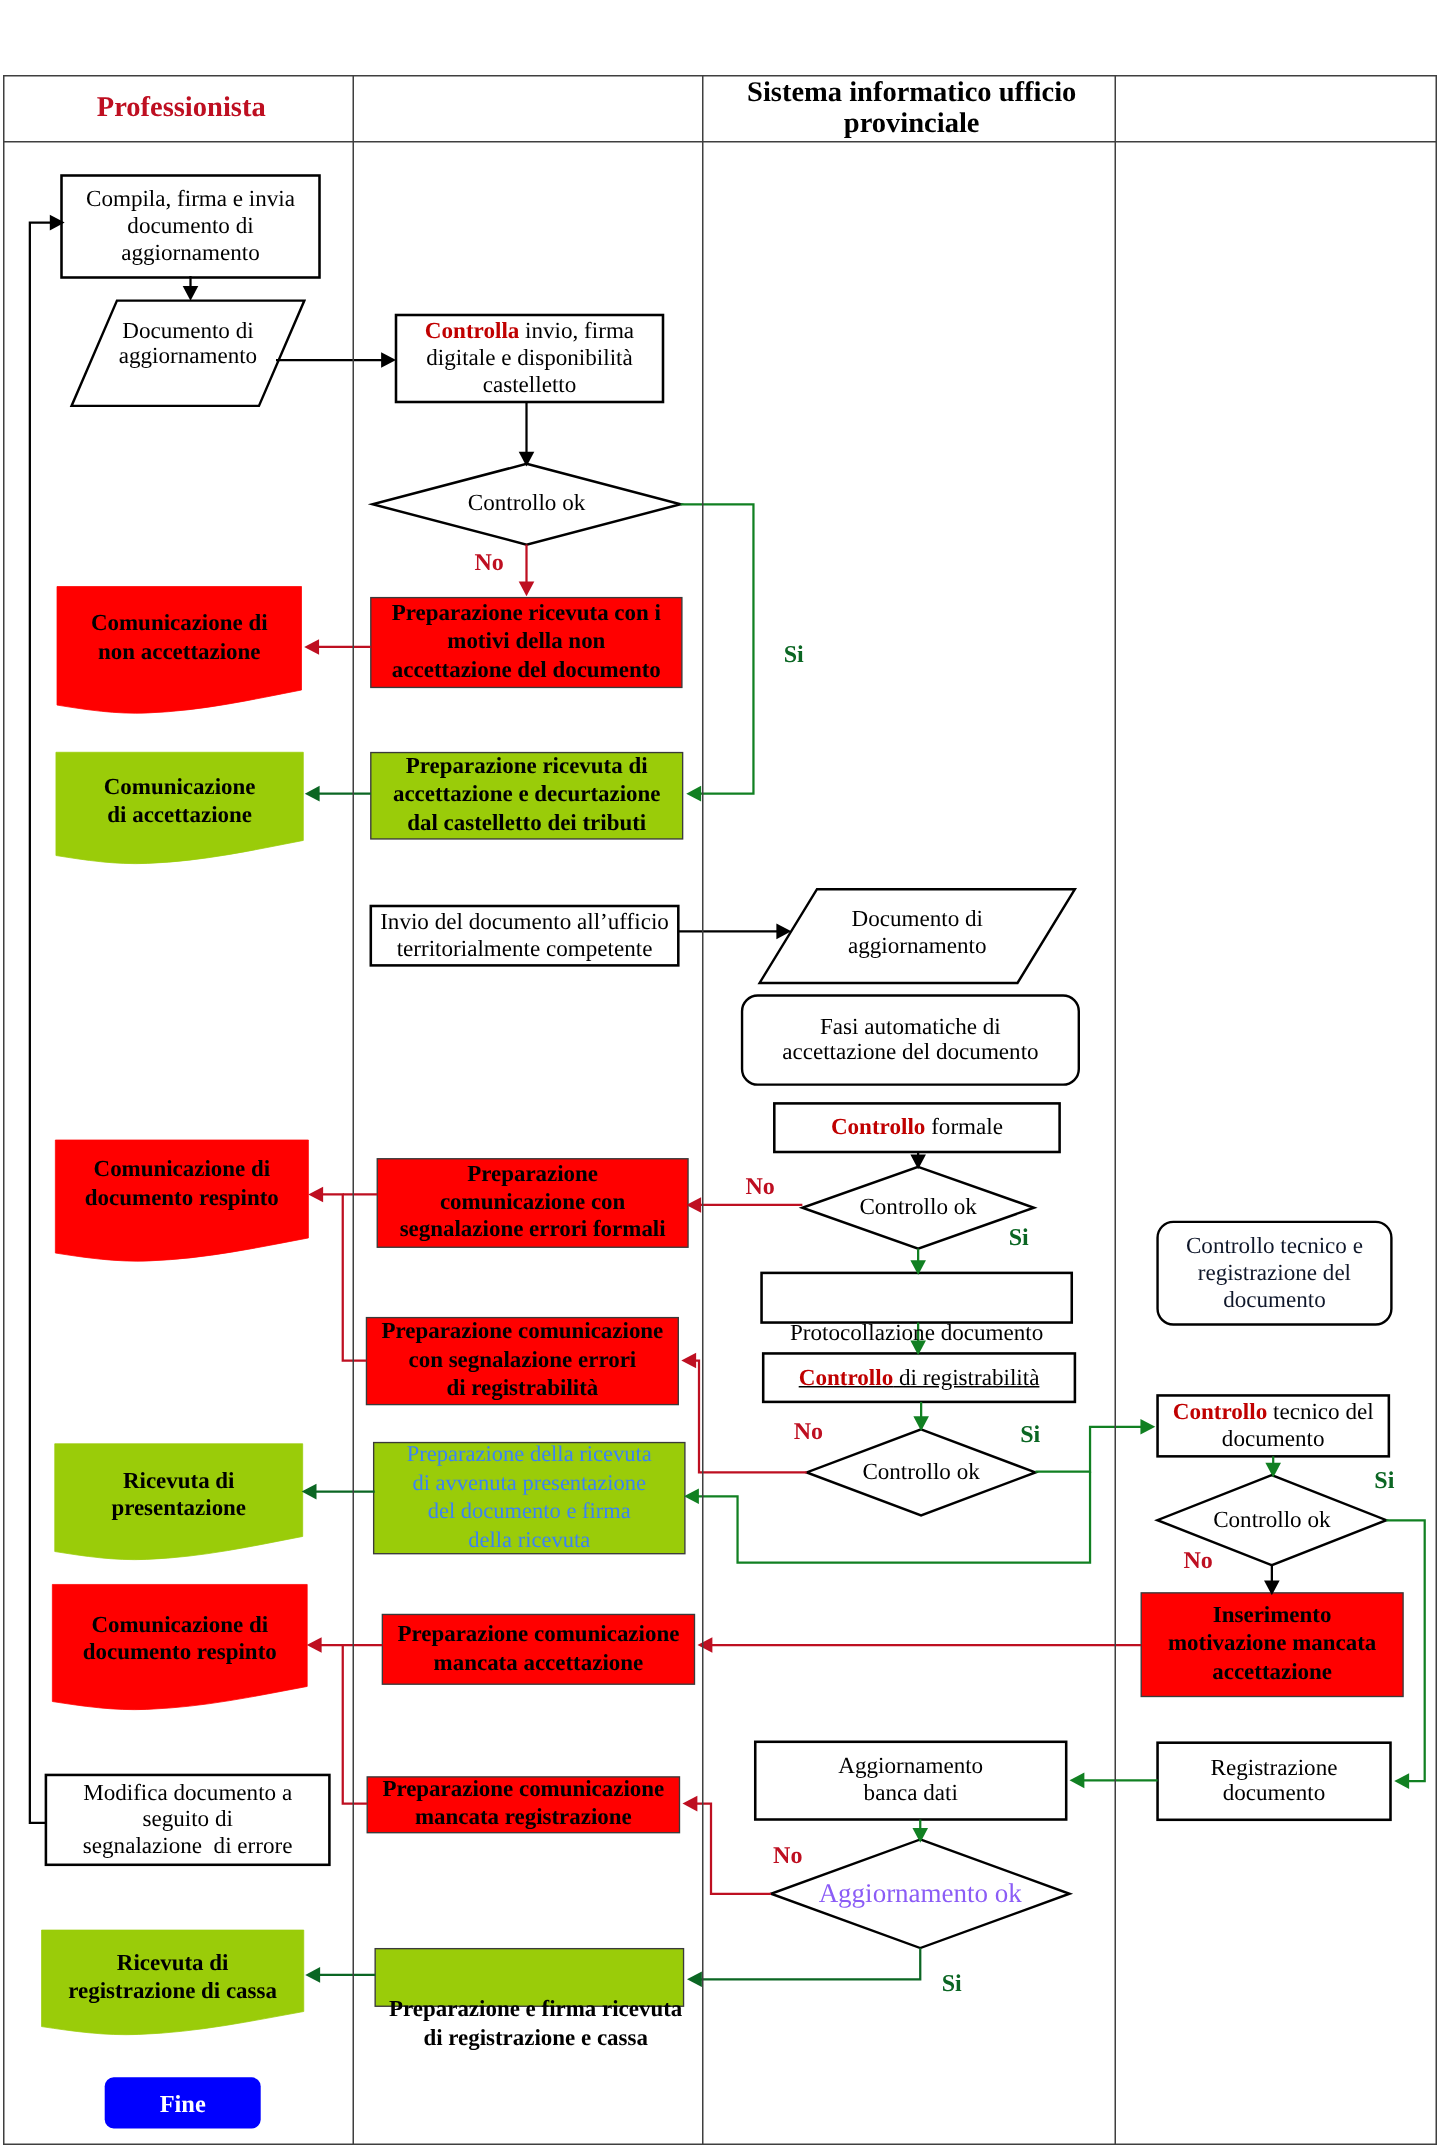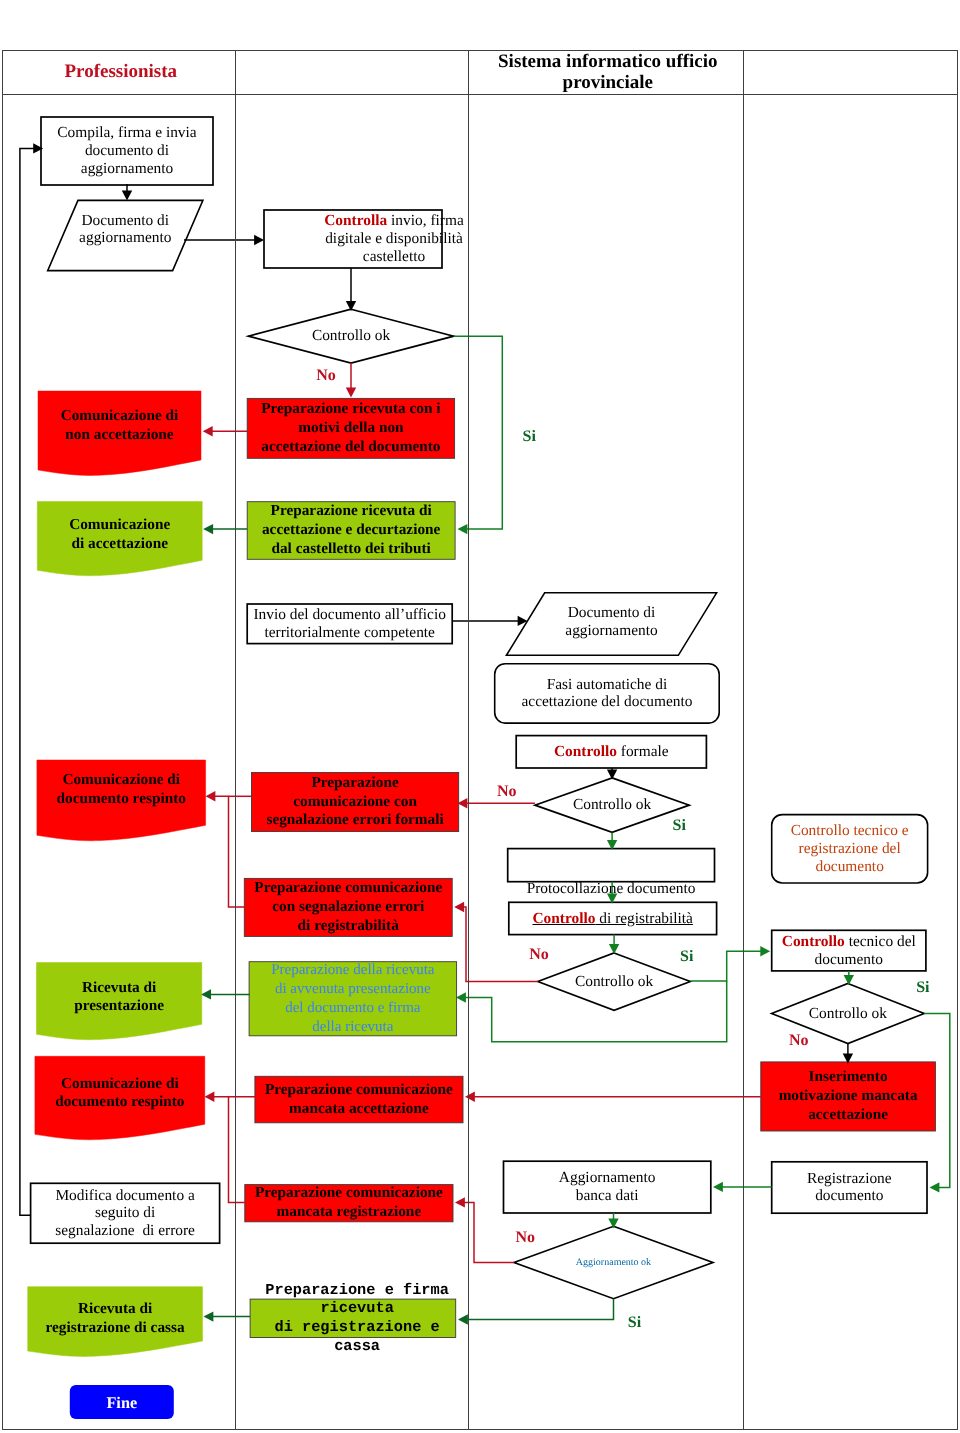--- a/index.html
+++ b/index.html
@@ -219,21 +219,21 @@
       </div>
       <div class="nodelabel" style="left: 30.6px; top: 1183.3px; width: 189px; height: 59.9px;">
         <span class="tx" style="font-size: 15.4px; line-height: 17.8px; color: rgb(0, 0, 0);">Modifica documento a<br>seguito di<br>segnalazione&nbsp; di errore</span>
       </div>
       <div class="nodelabel" style="left: 27.7px; top: 1291.7px; width: 174.8px; height: 54.3px;">
         <span class="tx" style="font-size: 15.3px; line-height: 18.8px; color: rgb(0, 0, 0); font-weight: bold;">Ricevuta di<br>registrazione di cassa</span>
       </div>
       <div class="nodelabel" style="left: 69.8px; top: 1385.9px; width: 104px; height: 34.1px;">
         <span class="tx" style="font-size: 16.3px; line-height: 19px; color: rgb(255, 255, 255); font-weight: bold;">Fine</span>
       </div>
-      <div class="nodelabel" style="left: 264px; top: 210px; width: 178px; height: 58px; margin-left: 41px;">
+      <div class="nodelabel" style="left: 264px; top: 210px; width: 178px; height: 58px;">
         <span class="tx" style="font-size: 15.4px; line-height: 17.8px; color: rgb(0, 0, 0);"><span style="color: rgb(192, 0, 0); font-weight: bold;">Controlla</span><span> invio, firma</span><br><span>digitale e disponibilità</span><br><span>castelletto</span></span>
       </div>
       <div class="nodelabel" style="left: 248.4px; top: 309.2px; width: 205.3px; height: 53.9px;">
         <span class="tx" style="font-size: 15.4px; line-height: 17.8px; color: rgb(0, 0, 0);">Controllo ok</span>
       </div>
       <div class="nodelabel" style="left: 247.2px; top: 398.4px; width: 207.4px; height: 59.9px;">
         <span class="tx" style="font-size: 15.3px; line-height: 18.8px; color: rgb(0, 0, 0); font-weight: bold;">Preparazione ricevuta con i<br>motivi della non<br>accettazione del documento</span>
       </div>
       <div class="nodelabel" style="left: 247.2px; top: 501.7px; width: 207.9px; height: 57.6px;">
         <span class="tx" style="font-size: 15.3px; line-height: 18.8px; color: rgb(0, 0, 0); font-weight: bold;">Preparazione ricevuta di<br>accettazione e decurtazione<br>dal castelletto dei tributi</span>
@@ -249,21 +249,21 @@
       </div>
       <div class="nodelabel" style="left: 249.1px; top: 961.7px; width: 207.5px; height: 74.1px;">
         <span class="tx" style="font-size: 15px; line-height: 18.8px; color: #3b82f6; font-weight: normal;">Preparazione della ricevuta<br>di avvenuta presentazione<br>del documento e firma<br>della ricevuta</span>
       </div>
       <div class="nodelabel" style="left: 254.9px; top: 1076.3px; width: 208.1px; height: 46.5px;">
         <span class="tx" style="font-size: 15.3px; line-height: 18.8px; color: rgb(0, 0, 0); font-weight: bold;">Preparazione comunicazione<br>mancata accettazione</span>
       </div>
       <div class="nodelabel" style="left: 244.8px; top: 1184.6px; width: 208.2px; height: 37.2px;">
         <span class="tx" style="font-size: 15.3px; line-height: 18.8px; color: rgb(0, 0, 0); font-weight: bold;">Preparazione comunicazione<br>mancata registrazione</span>
       </div>
-      <div class="nodelabel" style="left: 250.1px; top: 1299px; width: 214px; height: 38.4px; font-family: Liberation Mono, monospace;">
+      <div class="nodelabel" style="left: 250.1px; top: 1331px; width: 214px; height: 38.4px;">
         <span class="tx" style="font-size: 15.3px; line-height: 18.8px; color: rgb(0, 0, 0); font-weight: bold;">Preparazione e firma ricevuta<br>di registrazione e cassa</span>
       </div>
       <div class="nodelabel" style="left: 506.4px; top: 590.8px; width: 210.2px; height: 62.5px;">
         <span class="tx" style="font-size: 15.4px; line-height: 17.6px; color: rgb(0, 0, 0);">Documento di<br>aggiornamento</span>
       </div>
       <div class="nodelabel" style="left: 494.7px; top: 663.7px; width: 224.5px; height: 59.4px;">
         <span class="tx" style="font-size: 15.4px; line-height: 17.8px; color: rgb(0, 0, 0);">Fasi automatiche di<br>accettazione del documento</span>
       </div>
       <div class="nodelabel" style="left: 516.2px; top: 735.6px; width: 190.2px; height: 32.4px; font-family: Liberation Serif, serif;">
         <span class="tx" style="font-size: 15.4px; line-height: 17.8px; color: rgb(0, 0, 0);"><span style="color: rgb(192, 0, 0); font-weight: bold;">Controllo</span><span> formale</span></span>
@@ -277,24 +277,24 @@
       <div class="nodelabel" style="left: 508.8px; top: 902.3px; width: 207.8px; height: 32.3px;">
         <span class="tx" style="font-size: 15.4px; line-height: 17.8px; color: rgb(0, 0, 0); text-decoration: underline;"><span style="color: rgb(192, 0, 0); font-weight: bold;">Controllo</span><span> di registrabilità</span></span>
       </div>
       <div class="nodelabel" style="left: 537.8px; top: 952.9px; width: 152.5px; height: 57.4px;">
         <span class="tx" style="font-size: 15.4px; line-height: 17.8px; color: rgb(0, 0, 0);">Controllo ok</span>
       </div>
       <div class="nodelabel" style="left: 503.5px; top: 1161.2px; width: 207.3px; height: 51.8px;">
         <span class="tx" style="font-size: 15.4px; line-height: 17.8px; color: rgb(0, 0, 0);">Aggiornamento<br>banca dati</span>
       </div>
       <div class="nodelabel" style="left: 514px; top: 1226.3px; width: 199px; height: 72.4px;">
-        <span class="tx" style="font-size: 10px; line-height: 17.8px; color: #0369a1;">Aggiornamento ok</span>
+        <span class="tx" style="font-size: 18px; line-height: 17.8px; color: #8b5cf6;">Aggiornamento ok</span>
       </div>
       <div class="nodelabel" style="left: 771.7px; top: 814.6px; width: 155.9px; height: 68.4px;">
-        <span class="tx" style="font-size: 15.4px; line-height: 17.8px; color: #c2410c;">Controllo tecnico e<br>registrazione del<br>documento</span>
+        <span class="tx" style="font-size: 15.4px; line-height: 17.8px; color: #0f172a;">Controllo tecnico e<br>registrazione del<br>documento</span>
       </div>
       <div class="nodelabel" style="left: 771.7px; top: 930.3px; width: 154.2px; height: 40.6px;">
         <span class="tx" style="font-size: 15.4px; line-height: 17.8px; color: rgb(0, 0, 0);"><span style="color: rgb(192, 0, 0); font-weight: bold;">Controllo</span><span> tecnico del</span><br><span>documento</span></span>
       </div>
       <div class="nodelabel" style="left: 771.6px; top: 983.4px; width: 152.6px; height: 60.1px;">
         <span class="tx" style="font-size: 15.4px; line-height: 17.8px; color: rgb(0, 0, 0);">Controllo ok</span>
       </div>
       <div class="nodelabel" style="left: 760.8px; top: 1061.9px; width: 174.6px; height: 69.1px;">
         <span class="tx" style="font-size: 15.3px; line-height: 18.8px; color: rgb(0, 0, 0); font-weight: bold;">Inserimento<br>motivazione mancata<br>accettazione</span>
       </div>

